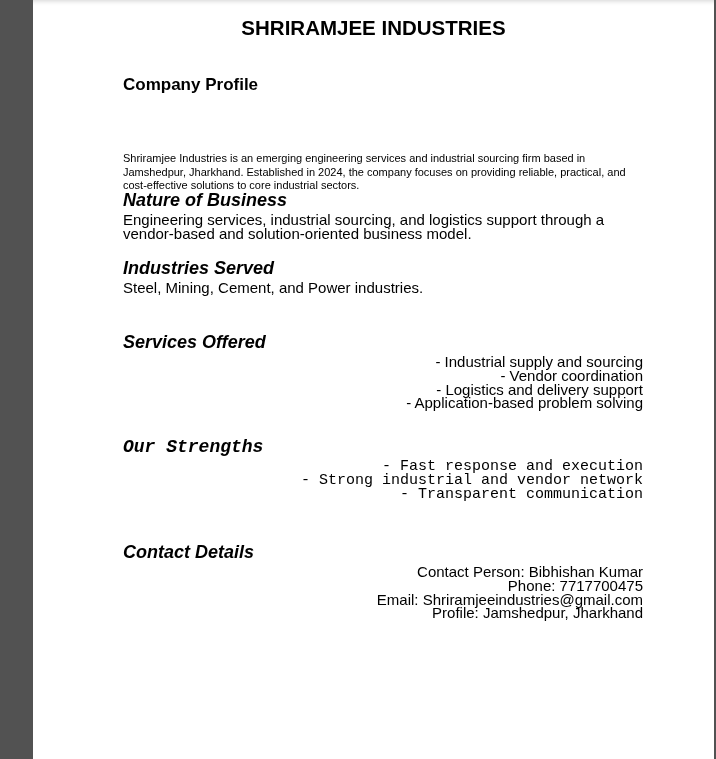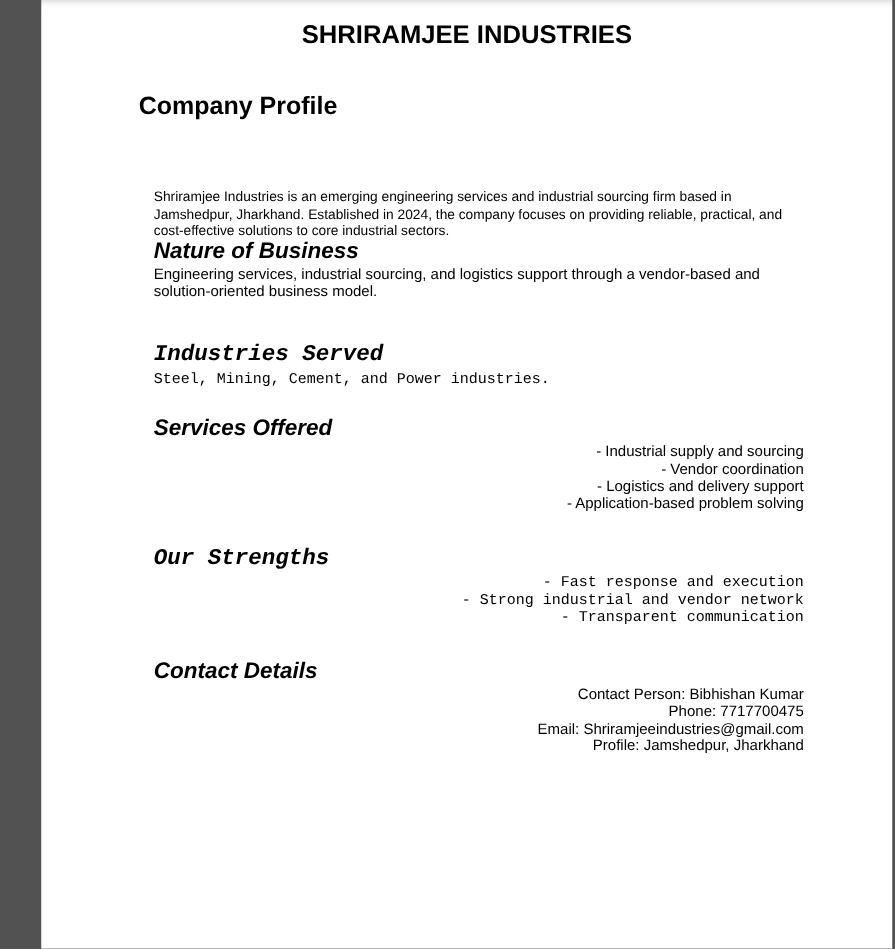--- a/index.html
+++ b/index.html
@@ -9,55 +9,55 @@
     .page {
       position: absolute; left: 33px; top: 0; width: 681px; height: 759px; background: #ffffff;
       box-shadow: inset 0 6px 5px -5px rgba(0,0,0,0.18);
     }
     .right-edge { position: absolute; left: 714px; top: 0; width: 2px; height: 759px; background: #525252; }
     .doc-title {
       position: absolute; left: 0; width: 681px; top: 16px; text-align: center;
       font-size: 20.5px; font-weight: bold; letter-spacing: 0px; line-height: 24px;
     }
     .profile-heading {
-      position: absolute; left: 78px; top: 75px;
-      font-size: 20px; font-weight: bold; line-height: 20px;
+      position: absolute; left: 90px; top: 75px;
+      font-size: 17px; font-weight: bold; line-height: 20px;
     }
     .intro {
       position: absolute; left: 90px; top: 124px; width: 520px;
       font-size: 11px; line-height: 13.7px; margin-top: 28px;
     }
     .section { position: absolute; left: 90px; width: 520px; }
     .section h2 {
       font-size: 18px; font-weight: bold; font-style: italic; line-height: 17px;
       margin-bottom: 4px;
     }
     .section p, .section li {
-      font-size: 12px; line-height: 13.8px; list-style: none;
+      font-size: 15px; line-height: 13.8px; list-style: none;
     }
     .section ul { list-style: none; text-align: right; }
   </style>
 </head>
 <body>
 
 <div class="side-panel"></div>
 
 <div class="page">
   <h1 class="doc-title">SHRIRAMJEE INDUSTRIES</h1>
 
   <div class="profile-heading">Company Profile</div>
 
   <p class="intro">Shriramjee Industries is an emerging engineering services and industrial sourcing firm based in Jamshedpur, Jharkhand. Established in 2024, the company focuses on providing reliable, practical, and cost-effective solutions to core industrial sectors.</p>
 
   <div class="section" style="top:192px;">
     <h2>Nature of Business</h2>
     <p>Engineering services, industrial sourcing, and logistics support through a vendor-based and solution-oriented business model.</p>
   </div>
 
-  <div class="section" style="top:276px;font-family:Liberation Mono, monospace;">
+  <div class="section" style="top:260px;">
     <h2>Industries Served</h2>
     <p>Steel, Mining, Cement, and Power industries.</p>
   </div>
 
   <div class="section" style="top:334px;">
     <h2>Services Offered</h2>
     <ul>
       <li>- Industrial supply and sourcing</li>
       <li>- Vendor coordination</li>
       <li>- Logistics and delivery support</li>
@@ -67,21 +67,21 @@
 
   <div class="section" style="top:439px;font-family:Liberation Mono, monospace;">
     <h2>Our Strengths</h2>
     <ul>
       <li>- Fast response and execution</li>
       <li>- Strong industrial and vendor network</li>
       <li>- Transparent communication</li>
     </ul>
   </div>
 
-  <div class="section" style="top:528px;">
+  <div class="section" style="top:544px;">
     <h2>Contact Details</h2>
     <ul>
       <li>Contact Person: Bibhishan Kumar</li>
       <li>Phone: 7717700475</li>
       <li>Email: Shriramjeeindustries@gmail.com</li>
       <li>Profile: Jamshedpur, Jharkhand</li>
     </ul>
   </div>
 </div>
 

